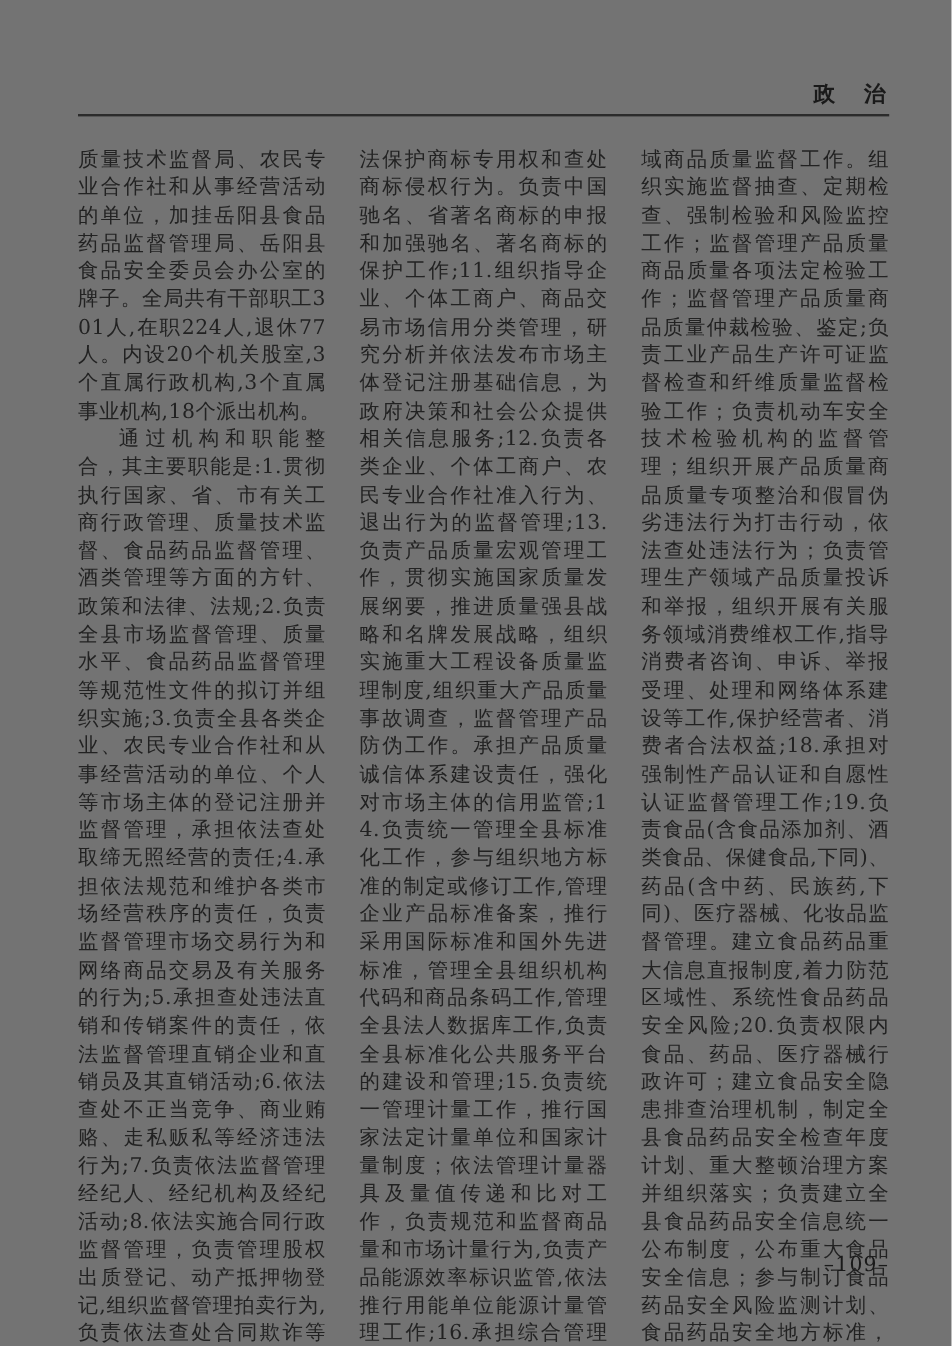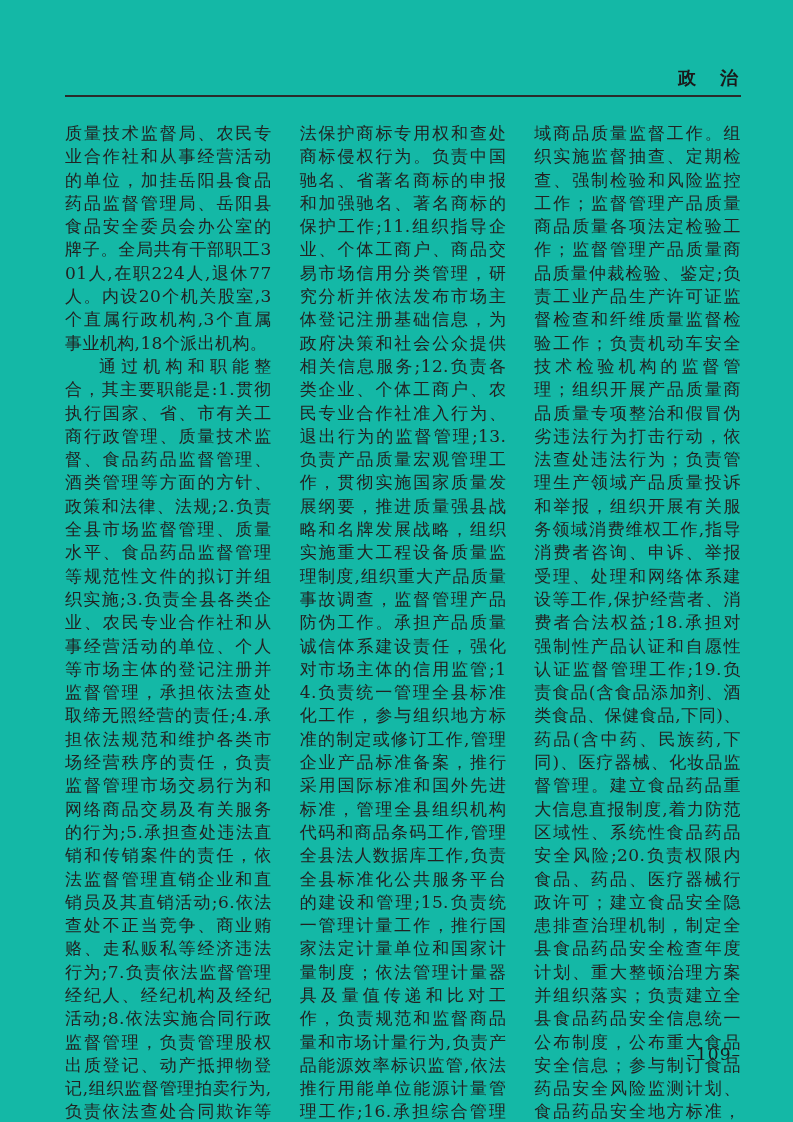--- a/index.html
+++ b/index.html
@@ -3,21 +3,21 @@
   <meta charset="utf-8">
   <style>
     html, body {
       margin: 0;
       padding: 0;
       background: #ffffff;
     }
     .page {
       width: 793px;
       height: 1122px;
-      background: #14b8a6;
+      background: #737373;
       position: relative;
       box-sizing: border-box;
       padding: 64px 52px 0 65px;
       overflow: hidden;
       font-family: "DejaVu Serif", "Liberation Serif", serif;
       color: #1e1e1e;
     }
     .page-header {
       display: flex;
       justify-content: flex-end;

